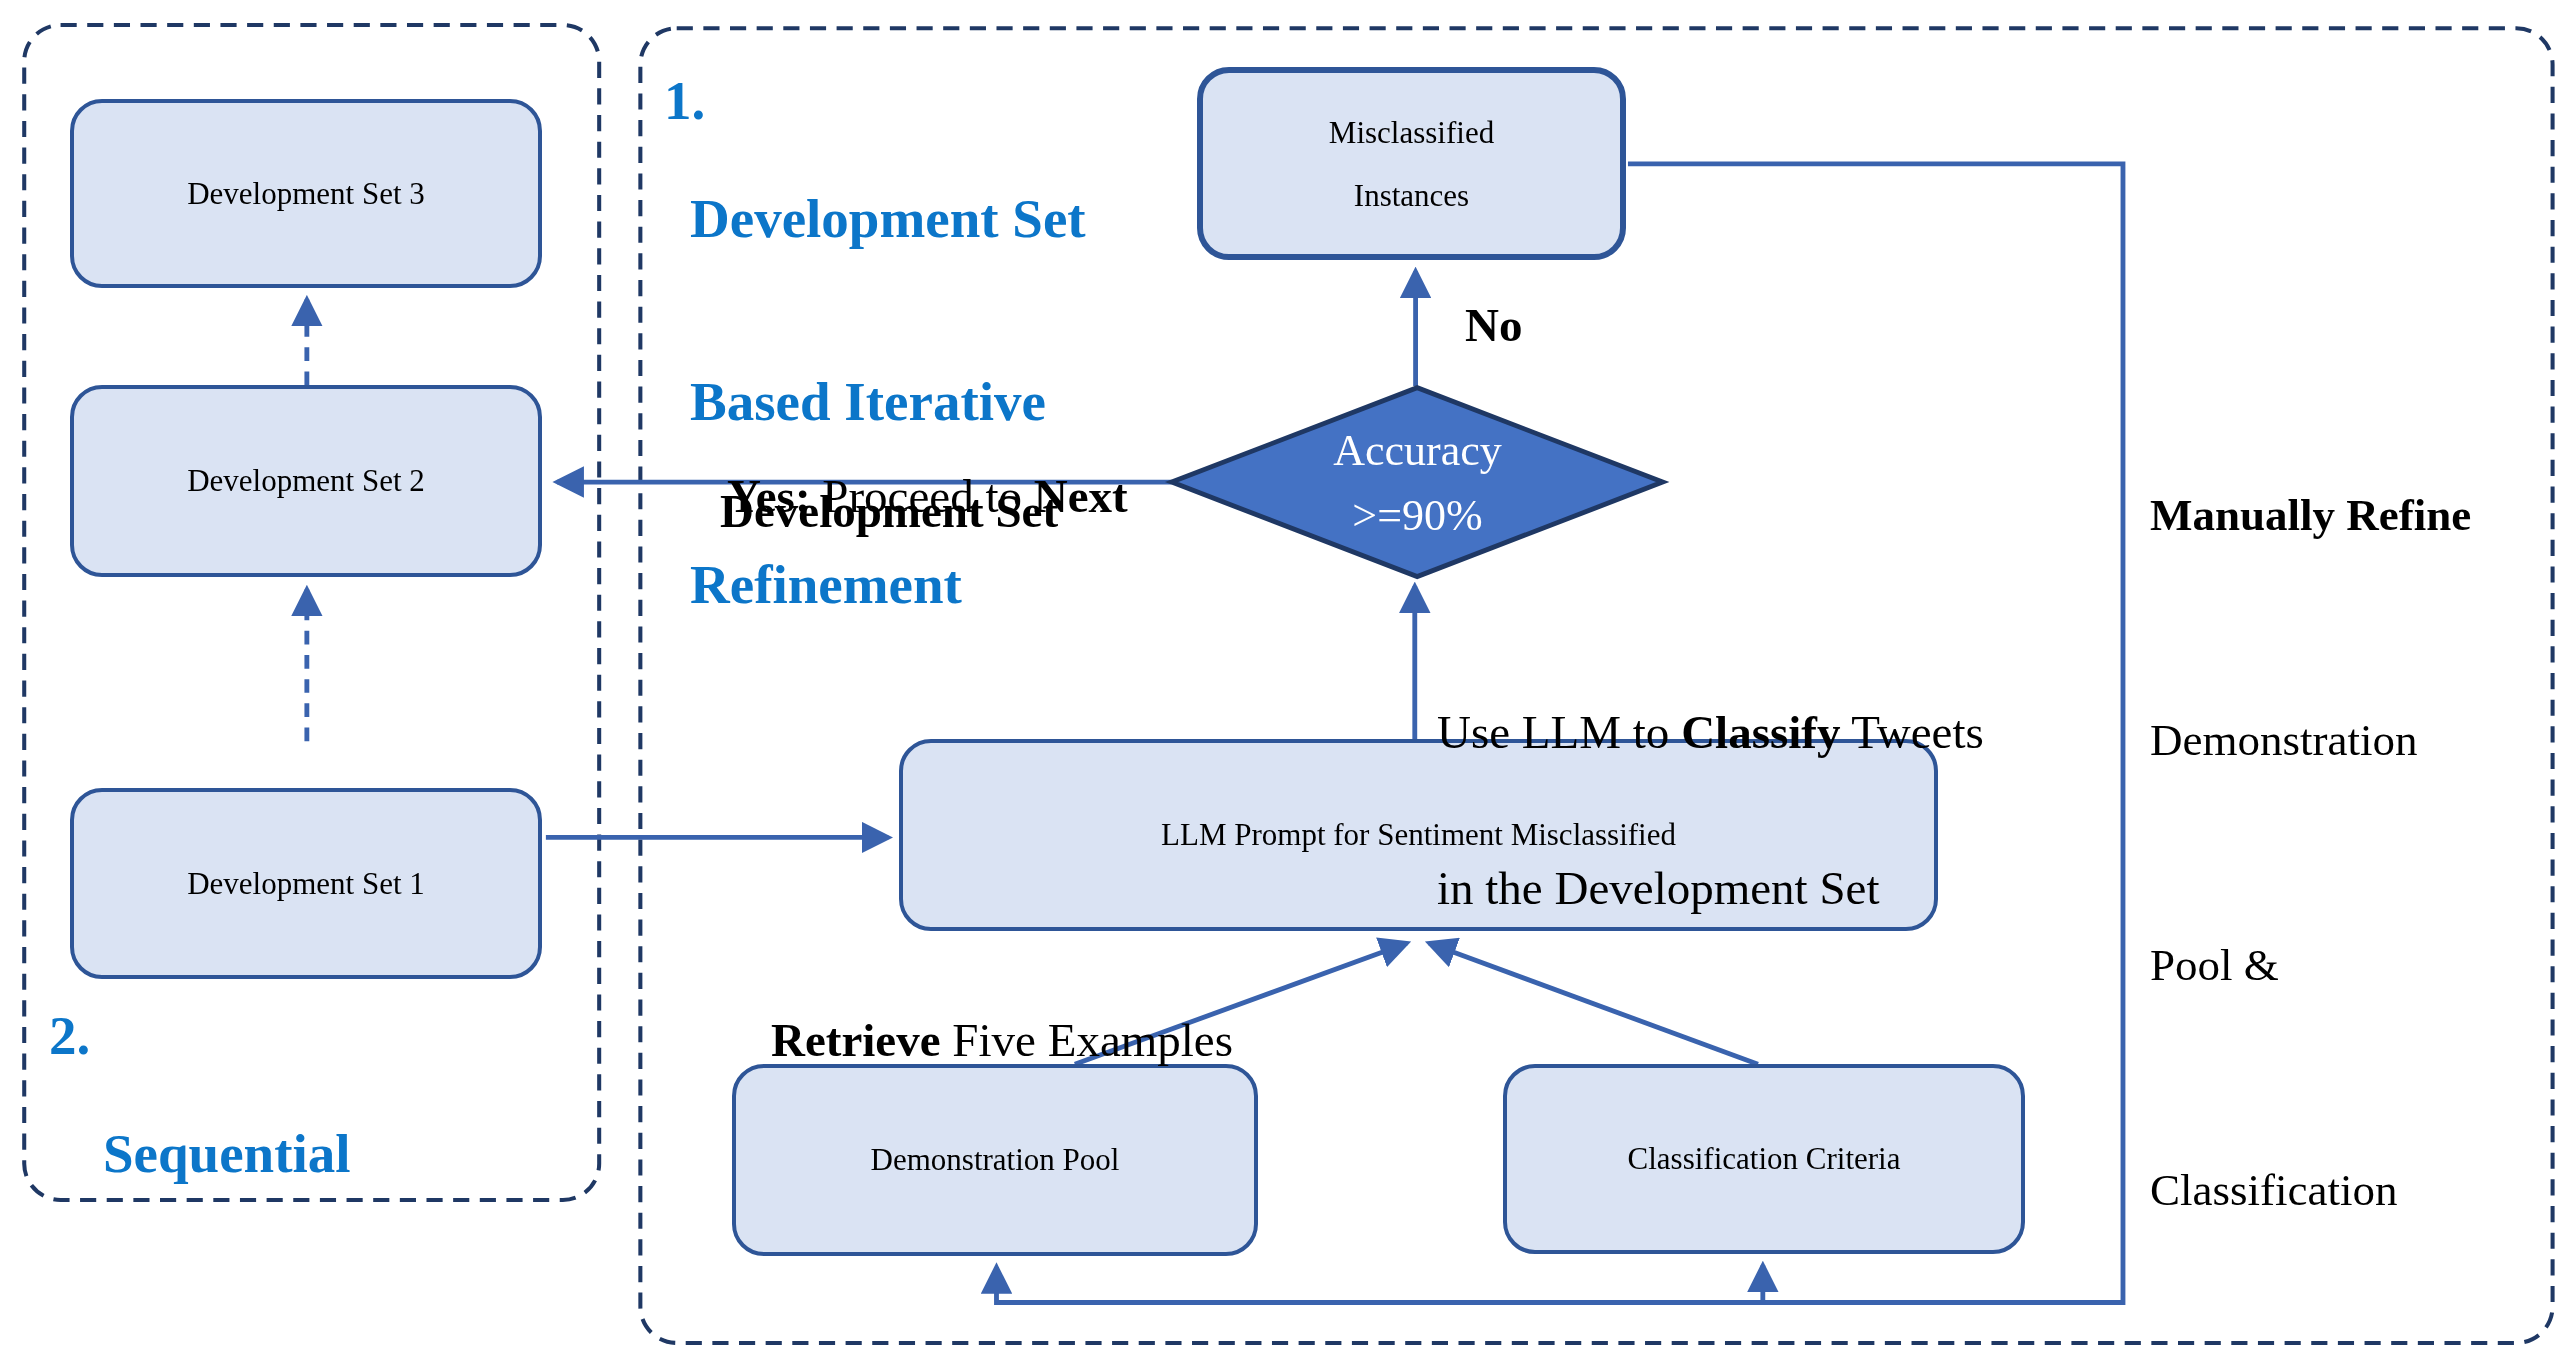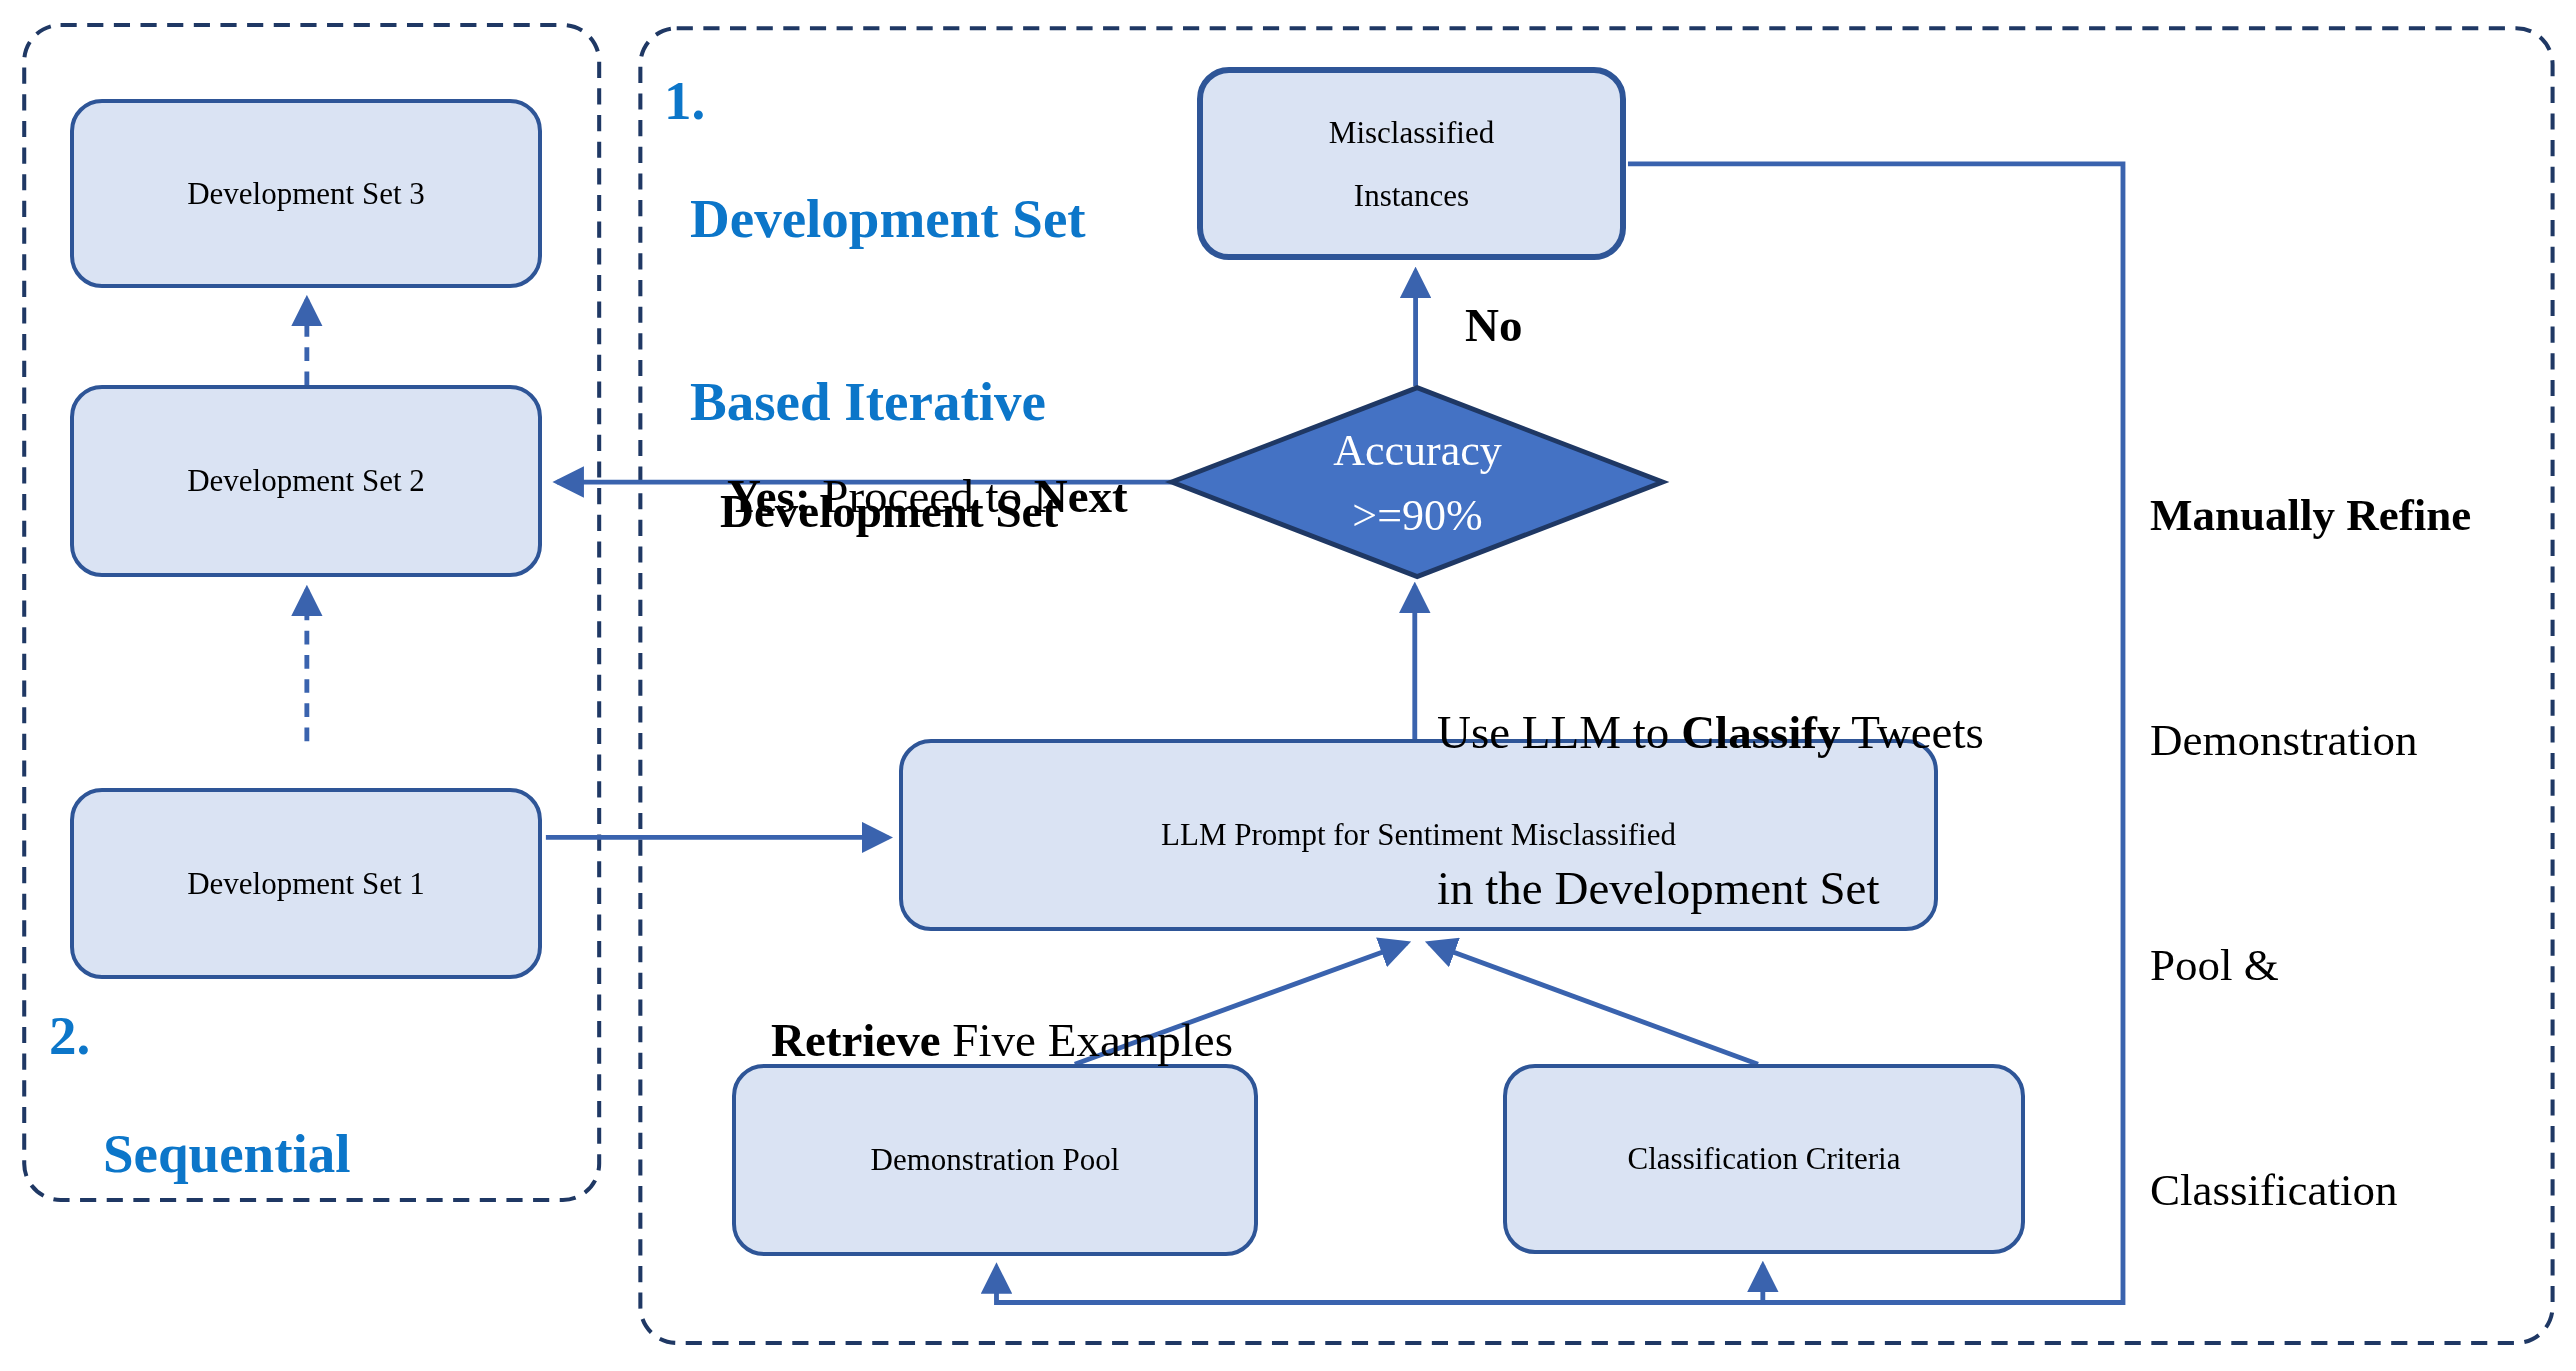--- a/index.html
+++ b/index.html
@@ -102,20 +102,21 @@
 
   <div class="diamond-label" style="left:1172px;top:388px;width:491px;height:189px;">
     <span>Accuracy</span>
     <span>&gt;=90%</span>
   </div>
 
   <div class="heading" style="left:664px;top:69px;">1.</div>
   <div class="heading" style="left:690px;top:66px;line-height:61px;">
     <div>Development Set</div>
     <div>Based Iterative</div>
+    <div>Refinement</div>
   </div>
 
   <div class="heading" style="left:49px;top:1004px;">2.</div>
   <div class="heading" style="left:103px;top:1001px;line-height:61px;">
     <div>Sequential</div>
     <div></div>
     
   </div>
 
   <div class="lbl b" style="left:1441px;top:300px;margin-left:24px;">No</div>

